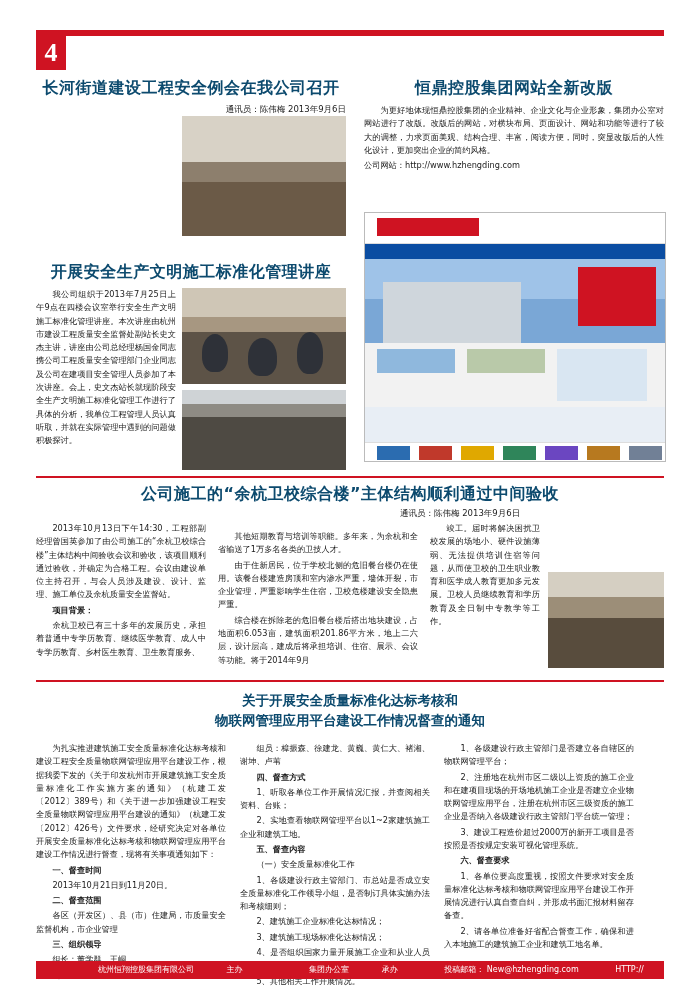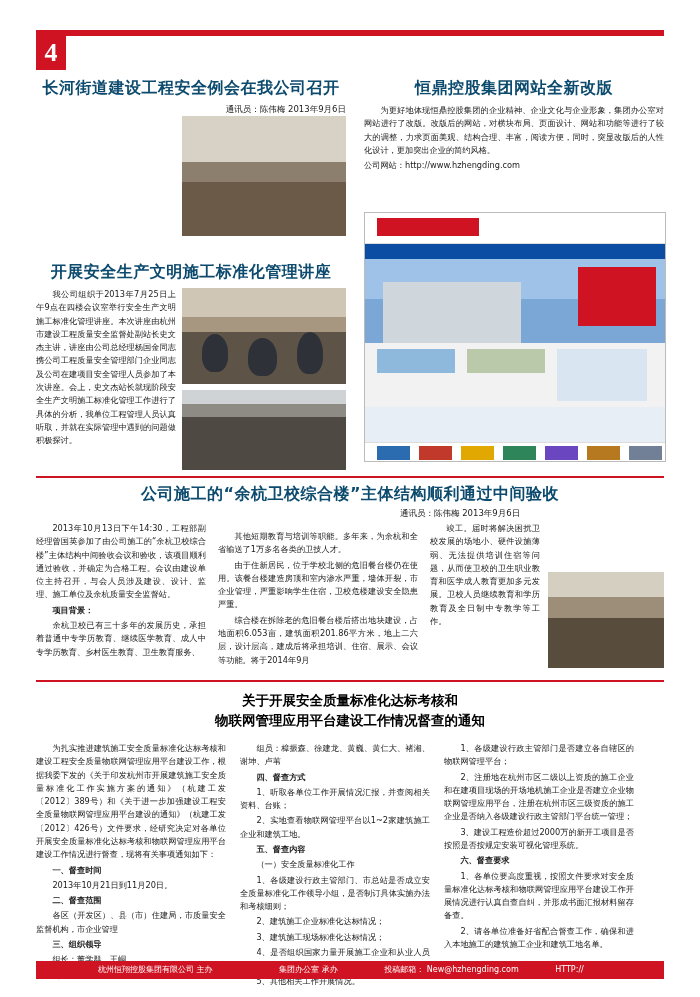--- a/index.html
+++ b/index.html
@@ -138,25 +138,25 @@
     height: 18px;
     background: #cf1322;
     color: #fff;
     font-size: 8px;
     line-height: 18px;
   }
   .footer span { display: inline-block; }
   .footer .f1 { margin-left: 62px; }
   .footer .f2 { margin-left: 64px; }
   .footer .f3 { margin-left: 44px; }
-  .footer .f4 { }
+  .footer .f4 { margin-left: 30px; }
   .footer .f5 { margin-left: 34px; }
 
   .notice-title {
-    color: #000000;
+    color: #0c4a6e;
     font-weight: bold;
     font-size: 13.5px;
     text-align: center;
     line-height: 1.5;
   }
   .col { position: absolute; }
 </style>
 </head>
 <body>
 

